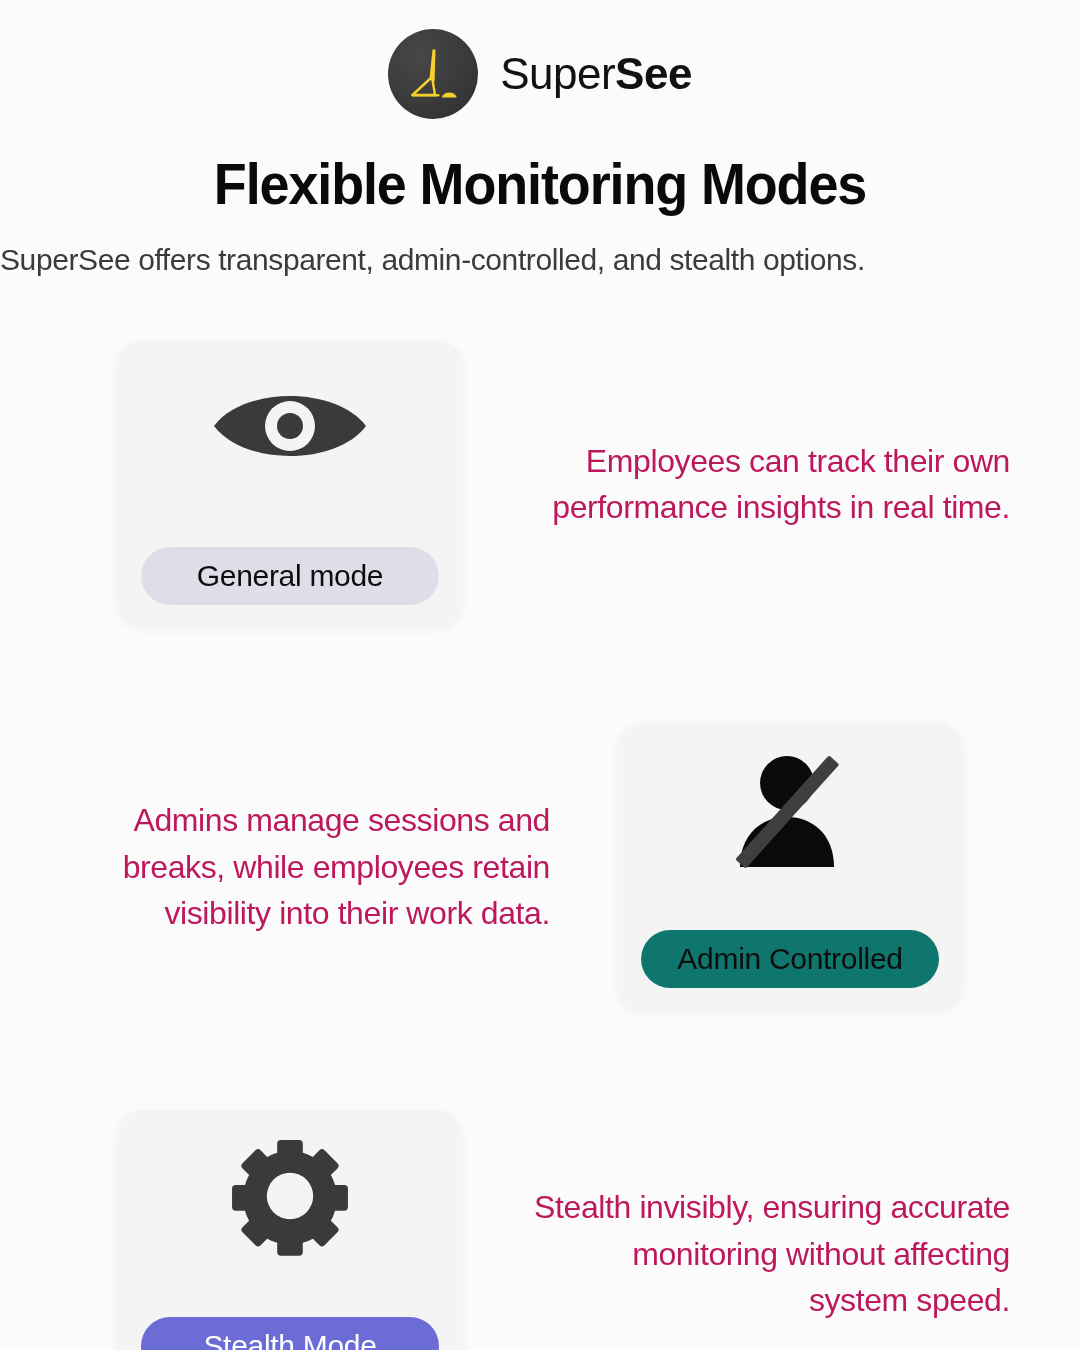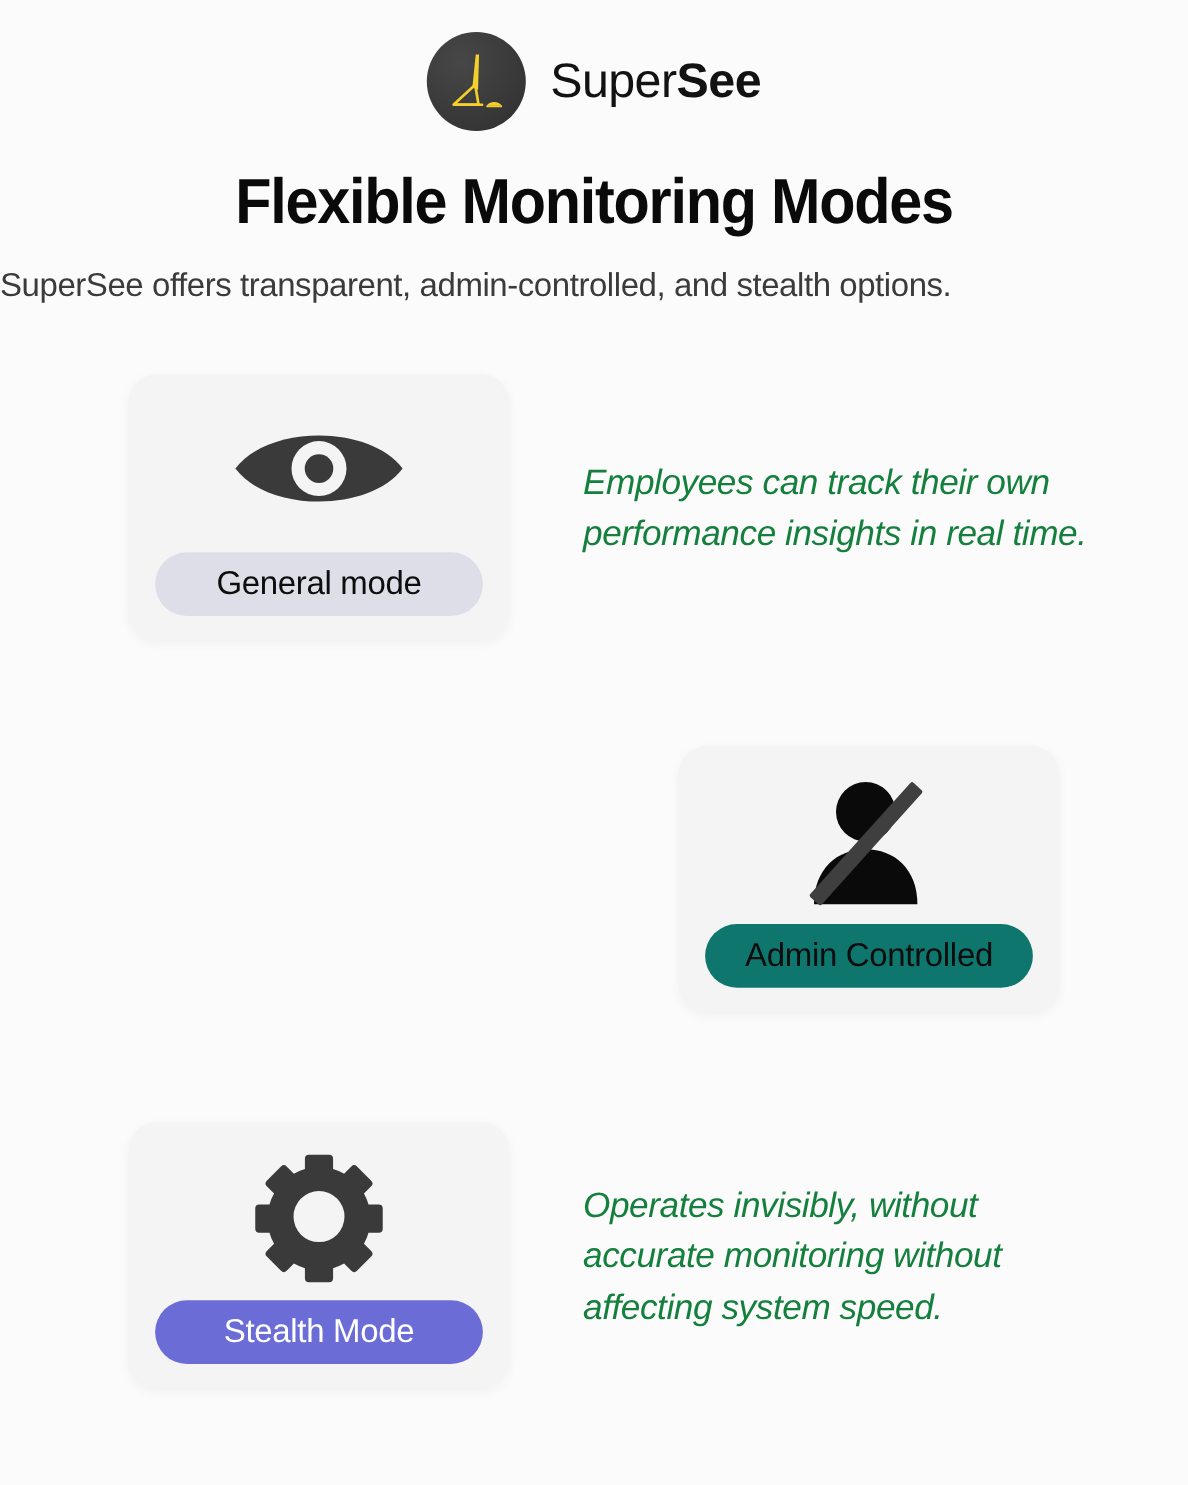--- a/index.html
+++ b/index.html
@@ -79,40 +79,40 @@
   .row.row-3 { margin-top: 100px; }
   .row.reverse { flex-direction: row-reverse; }
 
   .col-card {
     flex: 0 0 460px;
     display: flex;
     justify-content: center;
   }
   .col-text {
     flex: 1 1 auto;
-    text-align: left;
+    text-align: right;
     font-size: 32px;
     line-height: 1.45;
-    color: #15803d;
+    color: #be185d;
     letter-spacing: -0.4px;
     padding: 0 10px;
-    font-style: italic;
   }
 
   
   .mode-card {
     width: 346px;
     background: #f4f4f5;
     border-radius: 26px;
     padding: 26px 24px 22px 24px;
     box-sizing: border-box;
     box-shadow: 0 3px 10px rgba(0,0,0,0.045);
     display: flex;
     flex-direction: column;
     align-items: center;
+    gap: 45px;
   }
   .mode-icon {
     height: 120px;
     display: flex;
     align-items: center;
     justify-content: center;
   }
   .mode-pill {
     margin-top: 16px;
     width: 100%;
@@ -178,30 +178,31 @@
         <div class="mode-icon">
           <svg width="130" height="120" viewBox="0 0 130 120" aria-hidden="true">
             <circle cx="62" cy="34" r="27" fill="#0a0a0a"></circle>
             <path d="M15 118 C15 86, 36 68, 62 68 C88 68, 109 86, 109 118 Z" fill="#0a0a0a"></path>
             <rect x="58" y="-6" width="14" height="140" rx="2" fill="#3f3f3f" transform="rotate(42 65 60)"></rect>
           </svg>
         </div>
         <div class="mode-pill pill-admin">Admin Controlled</div>
       </div>
     </div>
+    <div class="col-text">Admins manage sessions and breaks, while employees retain visibility into their work data.</div>
   </div>
 
   <div class="row row-3">
     <div class="col-card">
       <div class="mode-card">
         <div class="mode-icon">
           <svg width="122" height="122" viewBox="0 0 100 100" aria-hidden="true">
             <path fill="#3a3a3a" d="M42.5 4 h15 a3 3 0 0 1 3 3 v7.6 a36 36 0 0 1 8.2 3.4 l5.4-5.4 a3 3 0 0 1 4.2 0 l10.6 10.6 a3 3 0 0 1 0 4.2 l-5.4 5.4 a36 36 0 0 1 3.4 8.2 h7.6 a3 3 0 0 1 3 3 v15 a3 3 0 0 1 -3 3 h-7.6 a36 36 0 0 1 -3.4 8.2 l5.4 5.4 a3 3 0 0 1 0 4.2 l-10.6 10.6 a3 3 0 0 1 -4.2 0 l-5.4-5.4 a36 36 0 0 1 -8.2 3.4 v7.6 a3 3 0 0 1 -3 3 h-15 a3 3 0 0 1 -3 -3 v-7.6 a36 36 0 0 1 -8.2-3.4 l-5.4 5.4 a3 3 0 0 1 -4.2 0 l-10.6-10.6 a3 3 0 0 1 0-4.2 l5.4-5.4 a36 36 0 0 1 -3.4-8.2 h-7.6 a3 3 0 0 1 -3-3 v-15 a3 3 0 0 1 3-3 h7.6 a36 36 0 0 1 3.4-8.2 l-5.4-5.4 a3 3 0 0 1 0-4.2 l10.6-10.6 a3 3 0 0 1 4.2 0 l5.4 5.4 a36 36 0 0 1 8.2-3.4 v-7.6 a3 3 0 0 1 3-3 z"></path>
             <circle cx="50" cy="50" r="19" fill="#f4f4f5"></circle>
           </svg>
         </div>
         <div class="mode-pill pill-stealth">Stealth Mode</div>
       </div>
     </div>
-    <div class="col-text">Operates invisibly, without accurate monitoring without affecting system speed.</div>
+    <div class="col-text">Stealth invisibly, ensuring accurate monitoring without affecting system speed.</div>
   </div>
 
 </div>
 
 </body></html>

